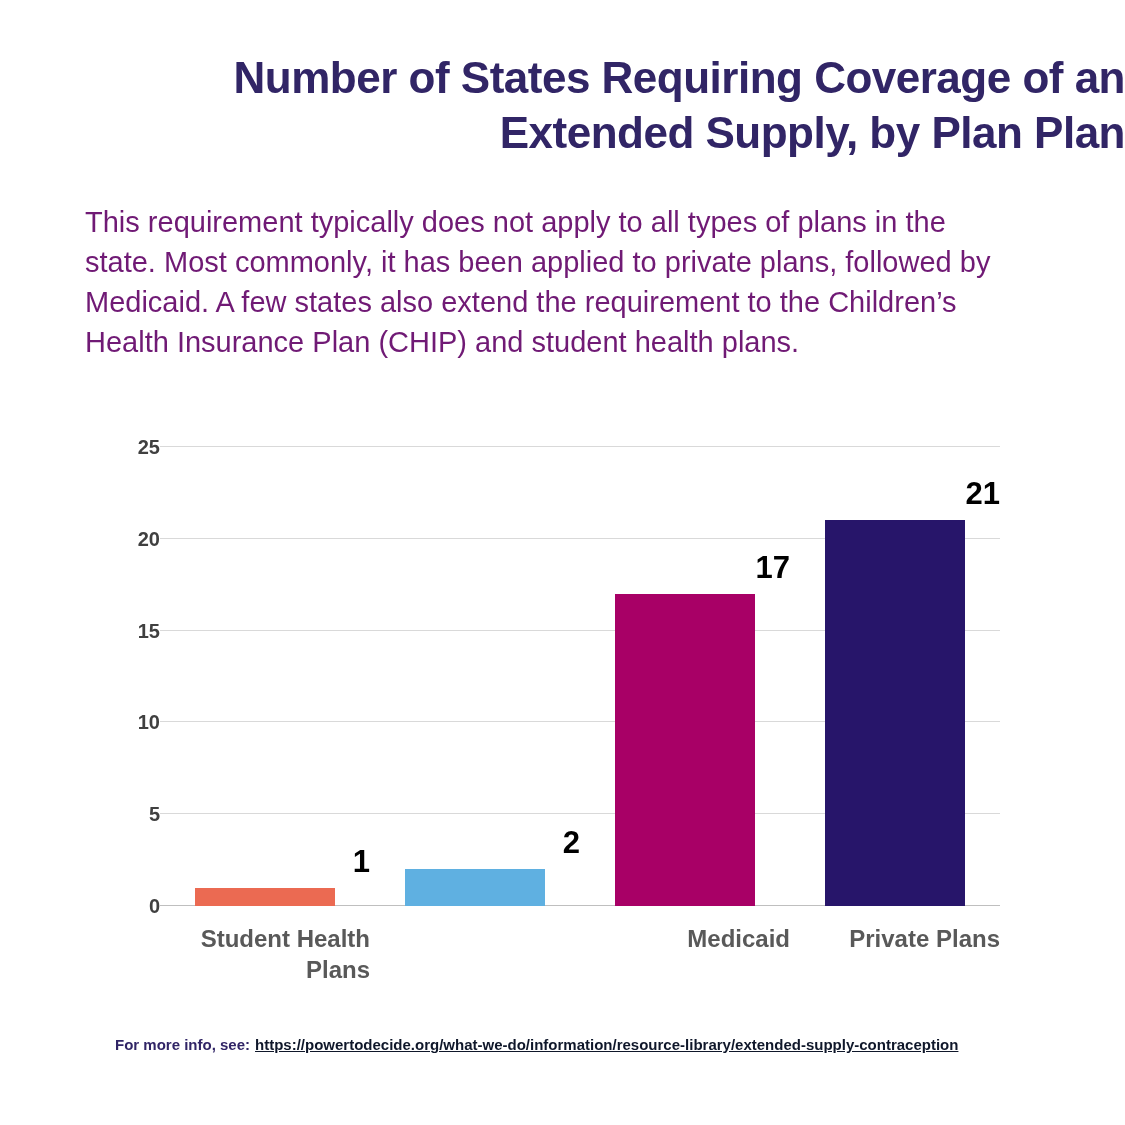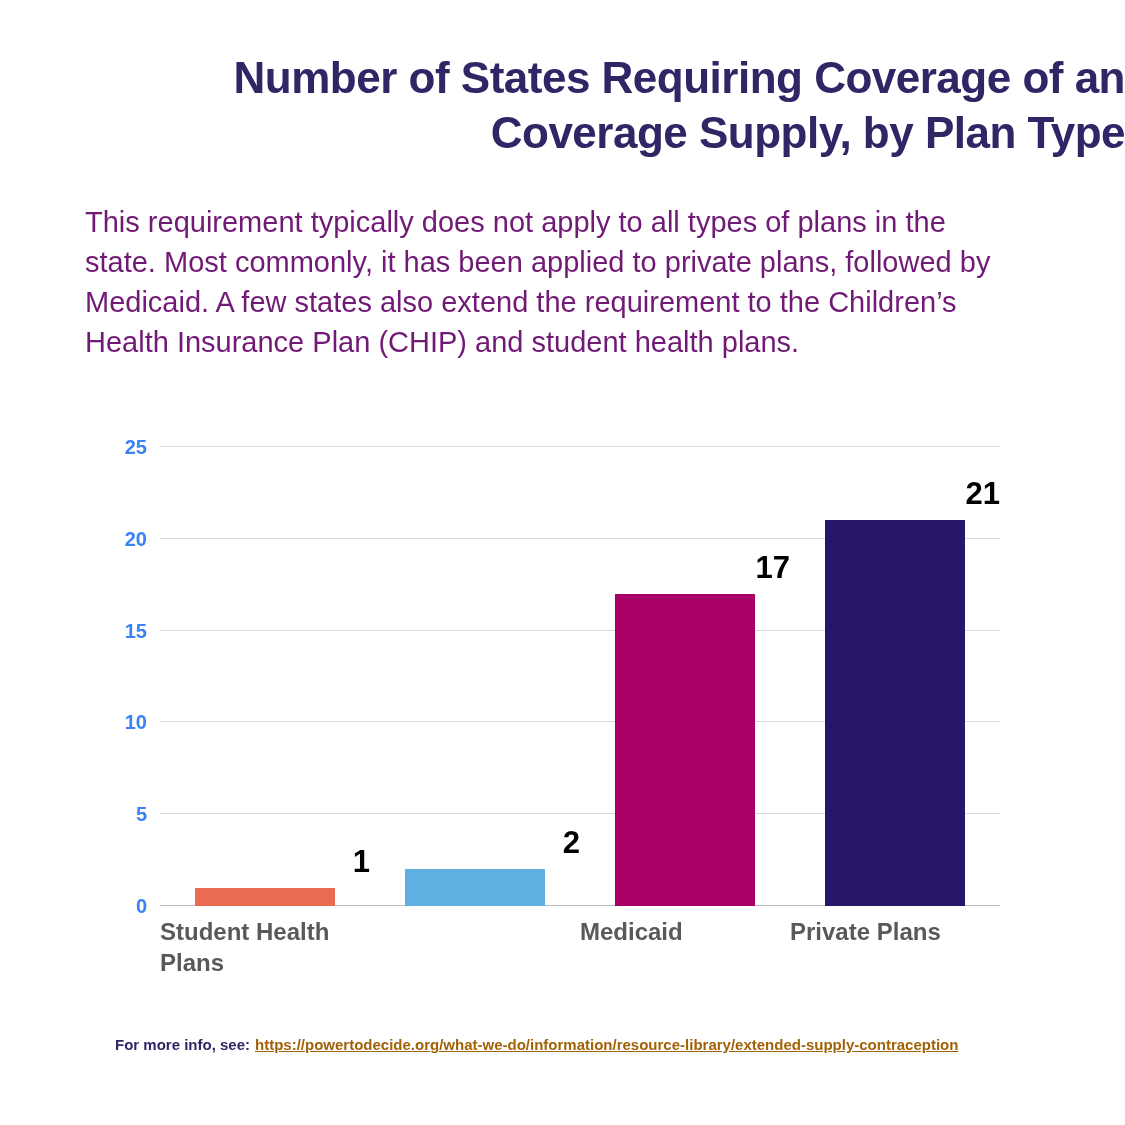--- a/index.html
+++ b/index.html
@@ -51,25 +51,24 @@
   .gridline {
     position: absolute;
     left: 0; right: 0;
     height: 1px;
     background: #D9D9D9;
   }
   .gridline.baseline { background: #BFBFBF; }
   .ytick {
     position: absolute;
     right: 100%;
-    margin-right: 13px;
     transform: translateY(50%);
     font-size: 20px;
     font-weight: bold;
-    color: #3b82f6;
+    color: #404040;
     line-height: 20px;
   }
   .slot {
     position: absolute;
     bottom: 0;
     height: 100%;
   }
   .bar {
     position: absolute;
     bottom: 0;
@@ -83,53 +82,53 @@
     width: 100%;
     text-align: right;
     font-size: 31px;
     font-weight: bold;
     color: #000000;
     line-height: 34px;
   }
   .xlabel {
     position: absolute;
     top: 100%;
-    margin-top: 10px;
+    margin-top: 17px;
     width: 100%;
-    text-align: left;
+    text-align: right;
     color: #595959;
     font-size: 24px;
     font-weight: bold;
     line-height: 31px;
   }
   .xlabel span { display: inline-block; max-width: 195px; }
 
   .footer {
     position: absolute;
     top: 1036px;
     left: 115px;
     font-size: 15px;
     font-weight: bold;
     color: #312566;
     white-space: nowrap;
   }
   .footer a {
-    color: #a16207;
+    color: #0f172a;
     text-decoration: underline;
     margin-left: 5px;
   }
 </style>
 </head>
 <body>
 
 <div class="page">
 
   <h1 class="title">
     <span class="title-line">Number of States Requiring Coverage of an</span>
-    <span class="title-line">Coverage Supply, by Plan Type</span>
+    <span class="title-line">Extended Supply, by Plan Plan</span>
   </h1>
 
   <p class="desc">This requirement typically does not apply to all types of plans in the state. Most commonly, it has been applied to private plans, followed by Medicaid. A few states also extend the requirement to the Children’s Health Insurance Plan (CHIP) and student health plans.</p>
 
   <div class="plot" id="plot">
       <div class="gridline baseline" style="bottom: 0%;"></div>
       <div class="ytick" style="bottom: 0%;">0</div>
       <div class="gridline" style="bottom: 20%;"></div>
       <div class="ytick" style="bottom: 20%;">5</div>
       <div class="gridline" style="bottom: 40%;"></div>

